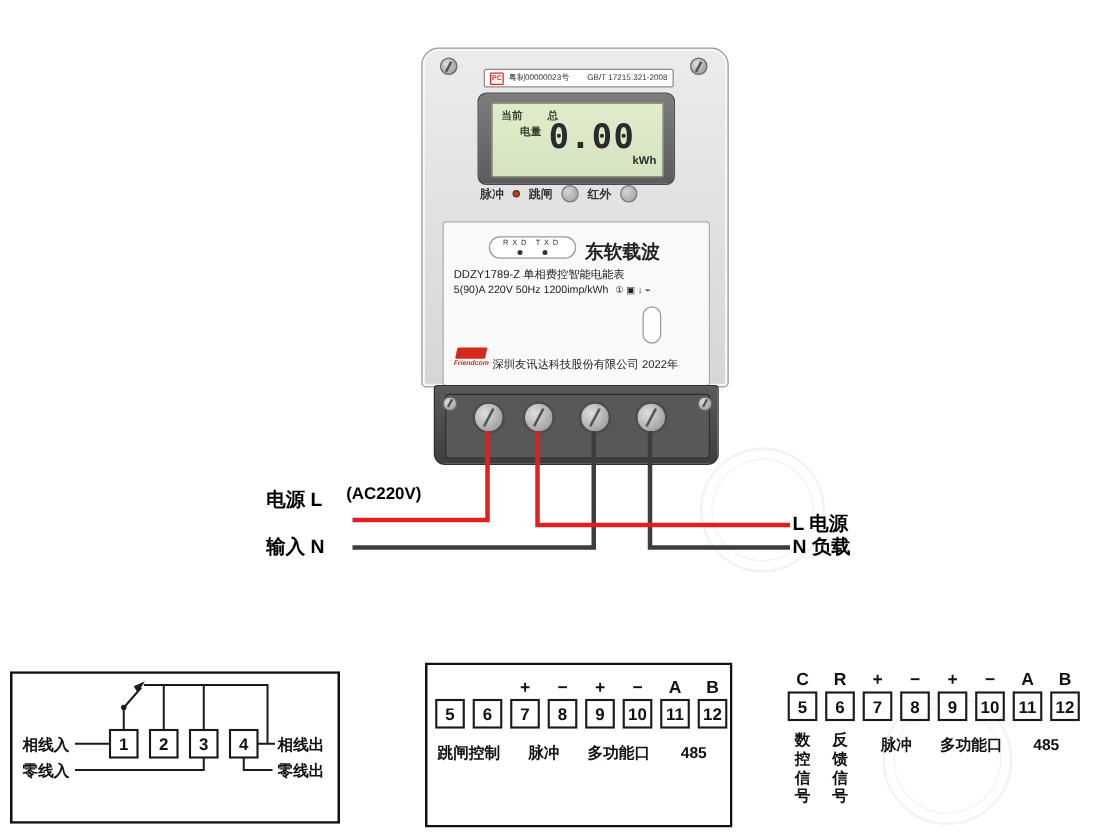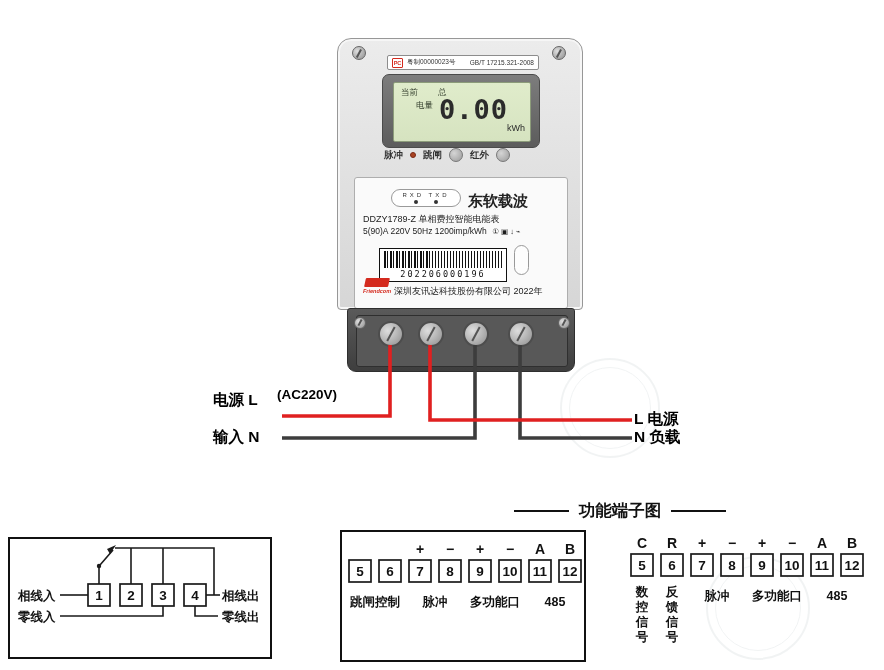--- a/index.html
+++ b/index.html
@@ -23,24 +23,24 @@
   .header-strip{left:49px;top:16px;width:152px;height:15px;background:#fff;border:1px solid #8d8d8d;border-radius:2px;
     display:flex;align-items:center;gap:4px;padding:0 4px;font-size:6.5px;color:#333;white-space:nowrap}
   .cert-mark{display:inline-block;min-width:11px;height:10px;border:1px solid var(--brand-red,#d42a1e);color:var(--brand-red,#d42a1e);
     font-size:5.5px;font-weight:bold;text-align:center;line-height:9px;border-radius:1px}
   .std-text{margin-left:auto}
 
   .lcd-frame{left:44px;top:35px;width:158px;height:74px;background:linear-gradient(180deg,#7d7d7d,#5c5c5c);
     border:1px solid #4a4a4a;border-radius:7px}
   .lcd{left:10px;top:7px;width:138px;height:60px;background:linear-gradient(180deg,#e0eccb,var(--lcd-green,#d6e3c0));
     border:1px solid #8c9c7a;border-radius:2px}
-  .lcd-s{font-size:8.5px;color:#3a4533;font-weight:normal}
+  .lcd-s{font-size:8.5px;color:#3a4533;font-weight:bold}
   .lcd-val{right:22px;top:13px;font-size:27px;line-height:1;font-weight:bold;color:#2b2b2b;
     font-family:"DejaVu Sans Mono","Liberation Mono",monospace;letter-spacing:1px}
-  .lcd-unit{right:5px;bottom:8px;font-size:9px;font-weight:normal;color:#2b2b2b}
+  .lcd-unit{right:5px;bottom:8px;font-size:9px;font-weight:bold;color:#2b2b2b}
 
   .ind-row{left:46px;top:109px;width:168px;display:flex;align-items:center;gap:7px}
   .ind-lbl{font-size:9.5px;font-weight:bold;color:#333}
   .led{width:6px;height:6px;border-radius:50%;background:#a42;border:1px solid #7a2a18}
   .btn-round{width:14px;height:14px;border-radius:50%;background:radial-gradient(circle at 35% 35%,#d5d5d5,#9a9a9a);border:1px solid #777}
 
   .nameplate{left:16px;top:138px;width:214px;height:132px;background:#fafafa;border:1px solid #aeaeae;border-radius:3px}
   .comm-pill{left:36px;top:11px;width:70px;height:18px;border:1px solid #9a9a9a;border-radius:9px;background:#fff;
     display:flex;flex-direction:column;align-items:center;justify-content:center}
   .comm-txt{font-size:6px;letter-spacing:3px;color:#333;line-height:1}
@@ -137,24 +137,20 @@
             <i></i>
             <i></i>
           </span>
       </div>
       <span class="carrier abs">东软载波</span>
       <div class="model abs">DDZY1789-Z 单相费控智能电能表</div>
       <div class="spec abs">
         <span>5(90)A 220V 50Hz 1200imp/kWh</span>
         <span class="spec-icons">① ▣ ↓ ⌁</span>
       </div>
-      <div class="barcode abs">
-        <div class="stripes"></div>
-        <div class="bnum">202206000196</div>
-      </div>
       <div class="seal abs"></div>
       <div class="brand abs">
         <i class="flag"></i>
         <span>Friendcom</span>
       </div>
       <div class="company abs">深圳友讯达科技股份有限公司 2022年</div>
     </div>
   </div>
 
   <div class="tcover abs">
@@ -185,25 +181,20 @@
     <path class="wire-l" d="M282 416 H390 V345"></path>
     <path class="wire-l" d="M430 345 V420 H632"></path>
   </svg>
 
   <div class="aclabel" style="left:277px;top:387px">(AC220V)</div>
   <div class="wlabel" style="left:213px;top:390px">电源 L</div>
   <div class="wlabel" style="left:213px;top:427px">输入 N</div>
   <div class="wlabel" style="left:634px;top:409px">L 电源</div>
   <div class="wlabel" style="left:634px;top:427px">N 负载</div>
 
-  <div class="func-title abs">
-    <span class="tline"></span>
-    <span class="ttext">功能端子图</span>
-    <span class="tline"></span>
-  </div>
 
   <div class="abs" style="left:8px;top:537px;width:264px;height:122px">
     <svg class="diag" viewBox="0 0 264 122" width="264" height="122">
       <rect class="frame" x="1" y="1" width="262" height="120"></rect>
 
       <polyline points="52,58 80,58"></polyline>
       <polyline points="198,58 212,58"></polyline>
       <polyline points="52,79 155,79 155,69"></polyline>
       <polyline points="187,69 187,79 210,79"></polyline>
       <polyline points="91,47 91,30"></polyline>

